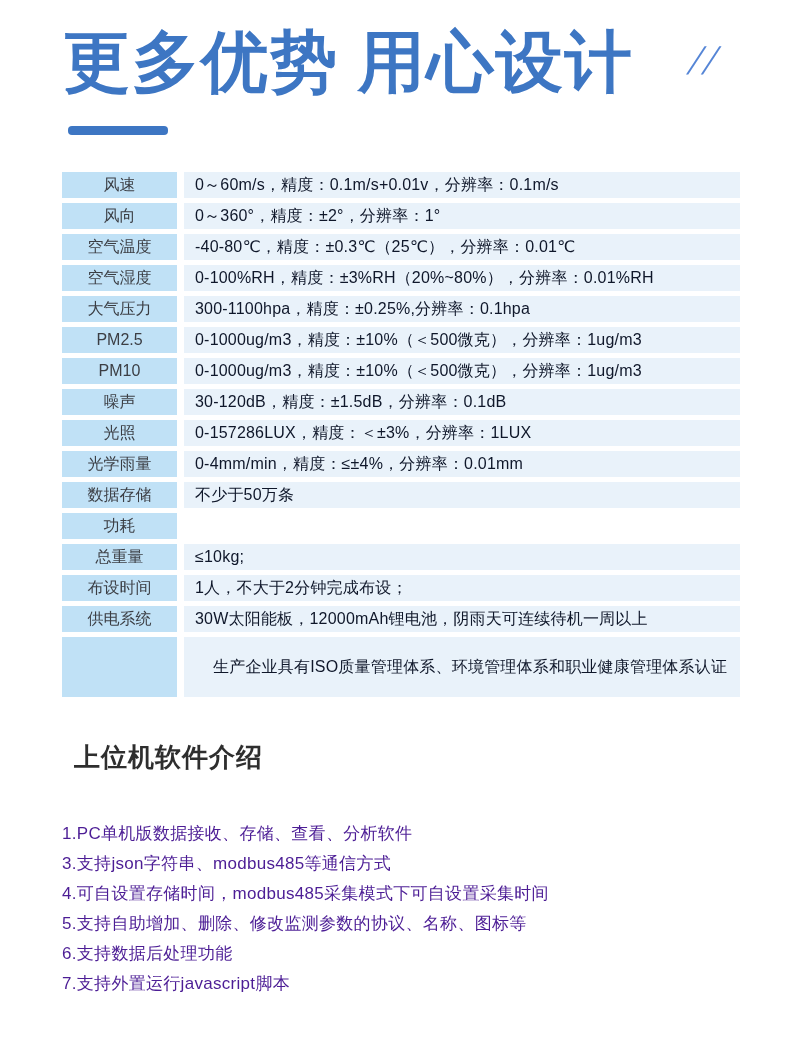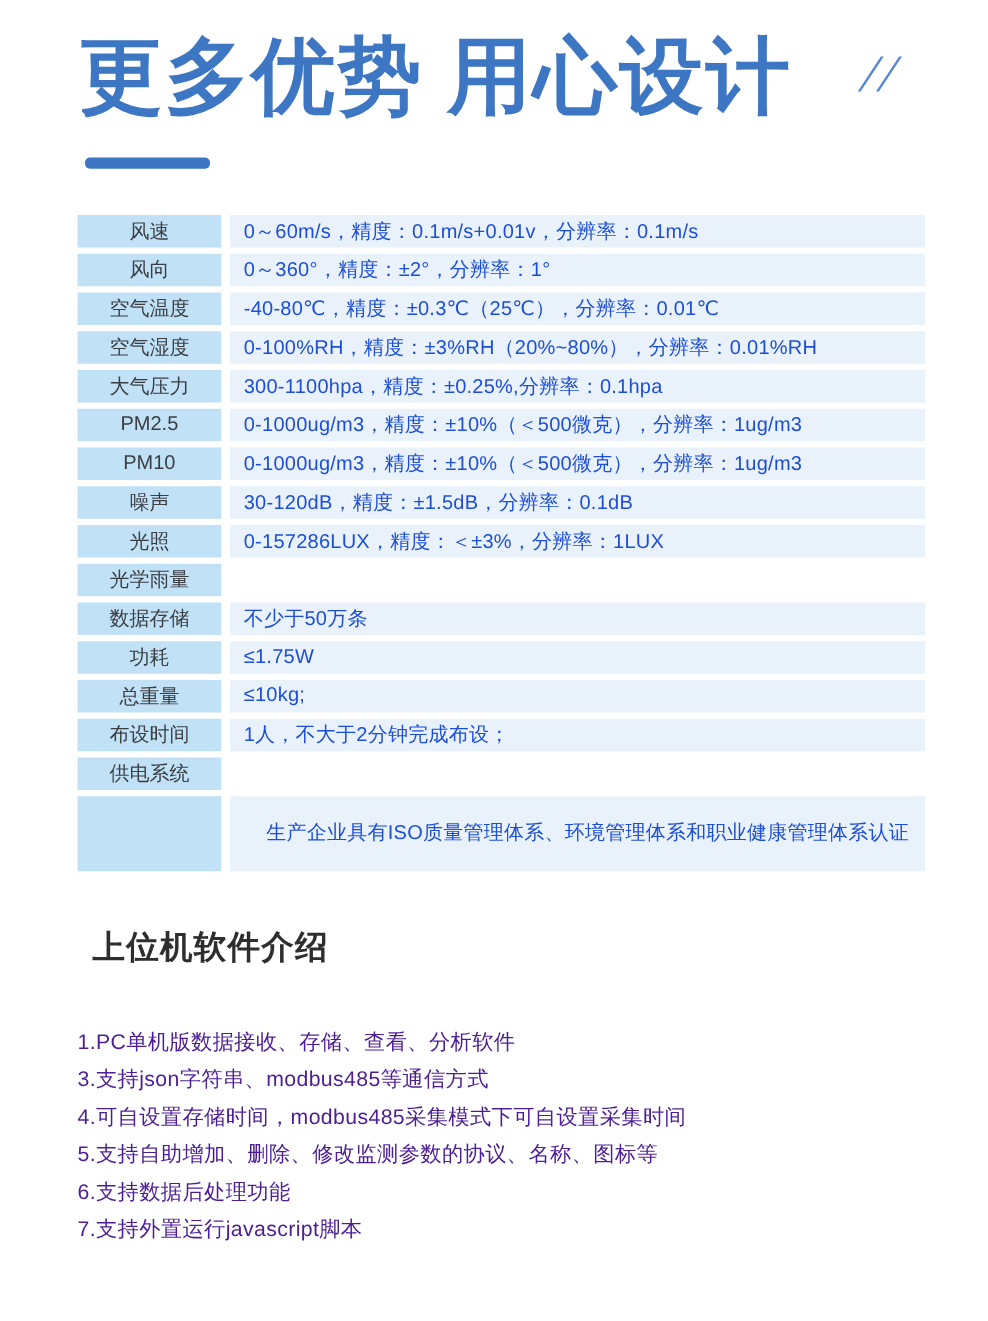--- a/index.html
+++ b/index.html
@@ -73,21 +73,21 @@
     flex-shrink: 0;
   }
   .spec-value {
     flex: 1;
     min-height: 26px;
     background: #e9f2fa;
     display: flex;
     align-items: center;
     padding: 1px 11px;
     font-size: 16px;
-    color: #1d4ed8;
+    color: #0f172a;
     letter-spacing: 0.2px;
     text-align: center;
   }
   .spec-row.tall .spec-label,
   .spec-row.tall .spec-value { min-height: 60px; }
   .spec-row.tall .spec-value { line-height: 30px; padding-top: 2px; padding-bottom: 2px; padding-left: 29px; }
 
   
   .software-section {
     position: absolute;
@@ -154,39 +154,40 @@
     <div class="spec-row">
       <div class="spec-label">噪声</div>
       <div class="spec-value">30-120dB，精度：±1.5dB，分辨率：0.1dB</div>
     </div>
     <div class="spec-row">
       <div class="spec-label">光照</div>
       <div class="spec-value">0-157286LUX，精度：＜±3%，分辨率：1LUX</div>
     </div>
     <div class="spec-row">
       <div class="spec-label">光学雨量</div>
+      <div class="spec-value">0-4mm/min，精度：≤±4%，分辨率：0.01mm</div>
     </div>
     <div class="spec-row">
       <div class="spec-label">数据存储</div>
       <div class="spec-value">不少于50万条</div>
     </div>
     <div class="spec-row">
       <div class="spec-label">功耗</div>
-      <div class="spec-value">≤1.75W</div>
     </div>
     <div class="spec-row">
       <div class="spec-label">总重量</div>
       <div class="spec-value">≤10kg;</div>
     </div>
     <div class="spec-row">
       <div class="spec-label">布设时间</div>
       <div class="spec-value">1人，不大于2分钟完成布设；</div>
     </div>
     <div class="spec-row">
       <div class="spec-label">供电系统</div>
+      <div class="spec-value">30W太阳能板，12000mAh锂电池，阴雨天可连续待机一周以上</div>
     </div>
     <div class="spec-row tall">
       <div class="spec-label"></div>
       <div class="spec-value">生产企业具有ISO质量管理体系、环境管理体系和职业健康管理体系认证</div>
     </div>
   </div>
 
   <div class="software-section">
     <h2 class="software-heading">上位机软件介绍</h2>
     <ul class="software-list">

